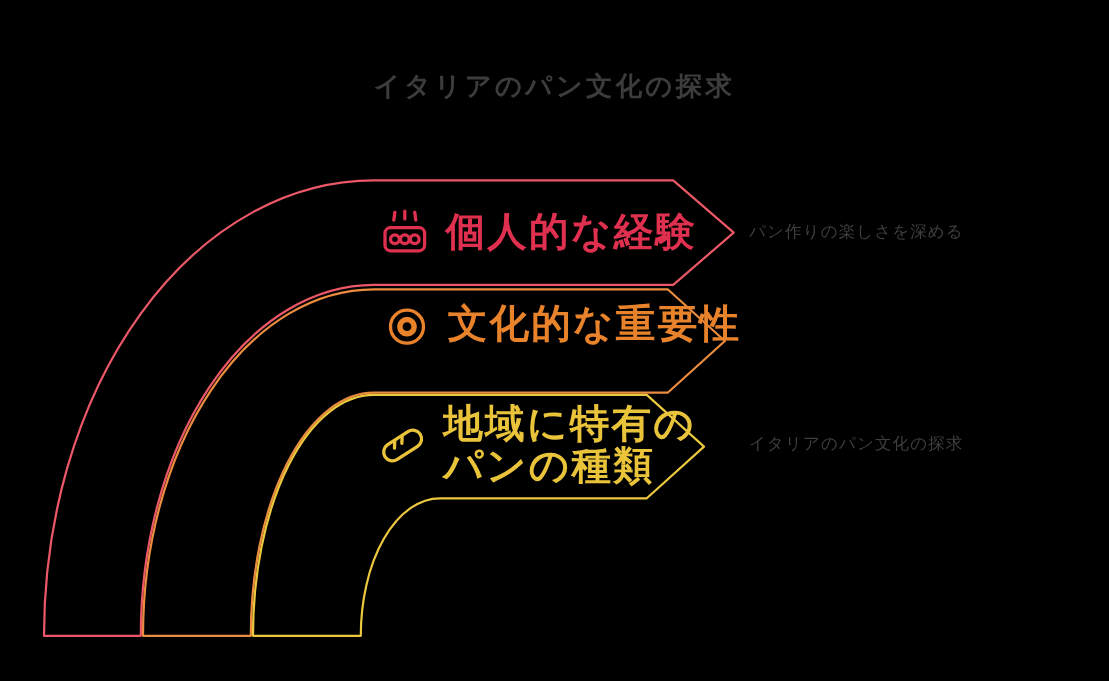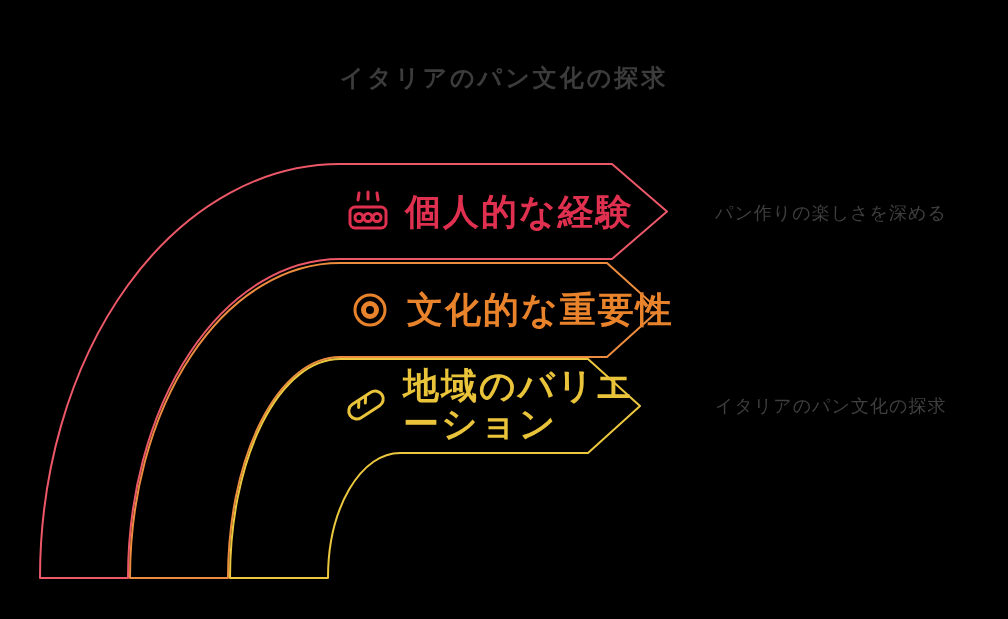--- a/index.html
+++ b/index.html
@@ -55,31 +55,30 @@
     justify-content: center;
     width: 48px;
   }
   .label {
     font-weight: bold;
     font-size: 36px;
     letter-spacing: 2px;
     line-height: 38px;
   }
   .row1 { left: 344px; top: 188px; height: 48px; }
-  .row2 { left: 346px; top: 292px; height: 36px; }
+  .row2 { left: 346px; top: 279px; height: 36px; font-family: Liberation Mono, monospace; }
   .row3 { left: 342px; top: 367px; height: 76px; }
   .row3 .label { width: 236px; }
 
   .desc {
     position: absolute;
-    font-size: 18px;
+    font-size: 15px;
     letter-spacing: 1px;
     color: #3f3f3f;
     white-space: nowrap;
-    margin-left: 34px;
   }
   .desc1 { left: 681px; top: 201px; }
   .desc2 { left: 683px; top: 299px; }
   .desc3 { left: 681px; top: 394px; }
 </style>
 </head>
 <body>
 
 <div class="stage">
 
@@ -135,17 +134,17 @@
   <div class="row row3">
     <span class="iconbox" style="color: rgb(233, 196, 58);">
       <svg viewBox="0 0 48 48" width="48" height="48" fill="none" stroke="currentColor" stroke-width="3" stroke-linecap="round">
         <g transform="rotate(-33 24 24)">
           <rect x="5" y="16" width="38" height="16" rx="8"></rect>
           <line x1="20" y1="17" x2="16.5" y2="22"></line>
           <line x1="28" y1="17" x2="24.5" y2="22"></line>
         </g>
       </svg>
     </span>
-    <span class="label" style="color: rgb(233, 196, 58);">地域のバリエーション</span>
+    <span class="label" style="color: rgb(233, 196, 58);">地域に特有のパンの種類</span>
   </div>
   <div class="desc desc3">イタリアのパン文化の探求</div>
 
 </div>
 
 </body></html>

